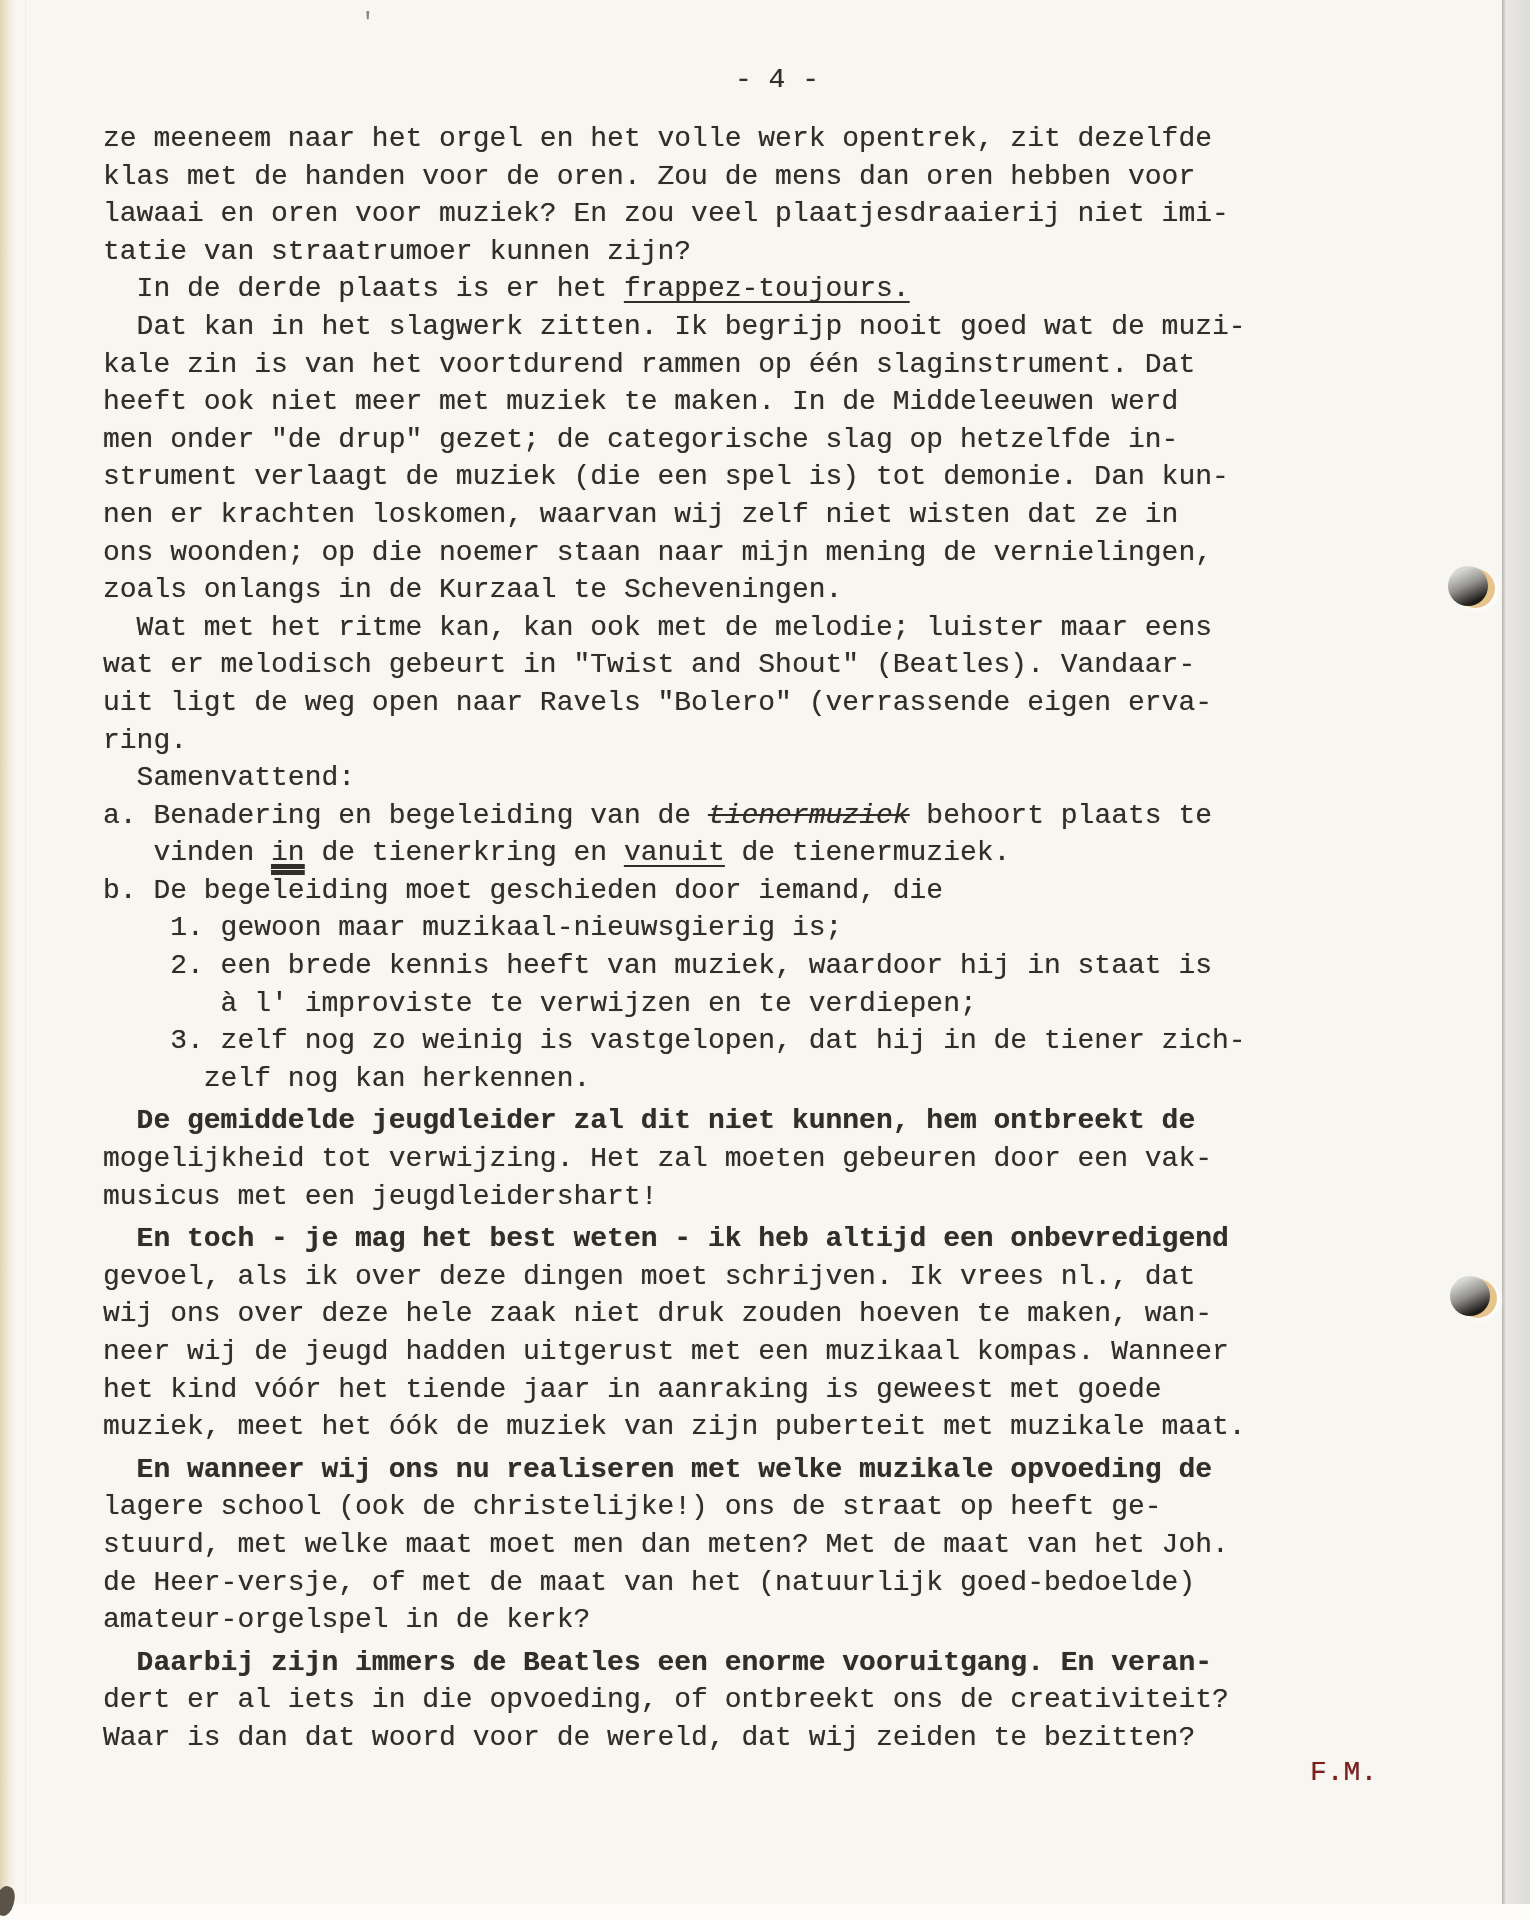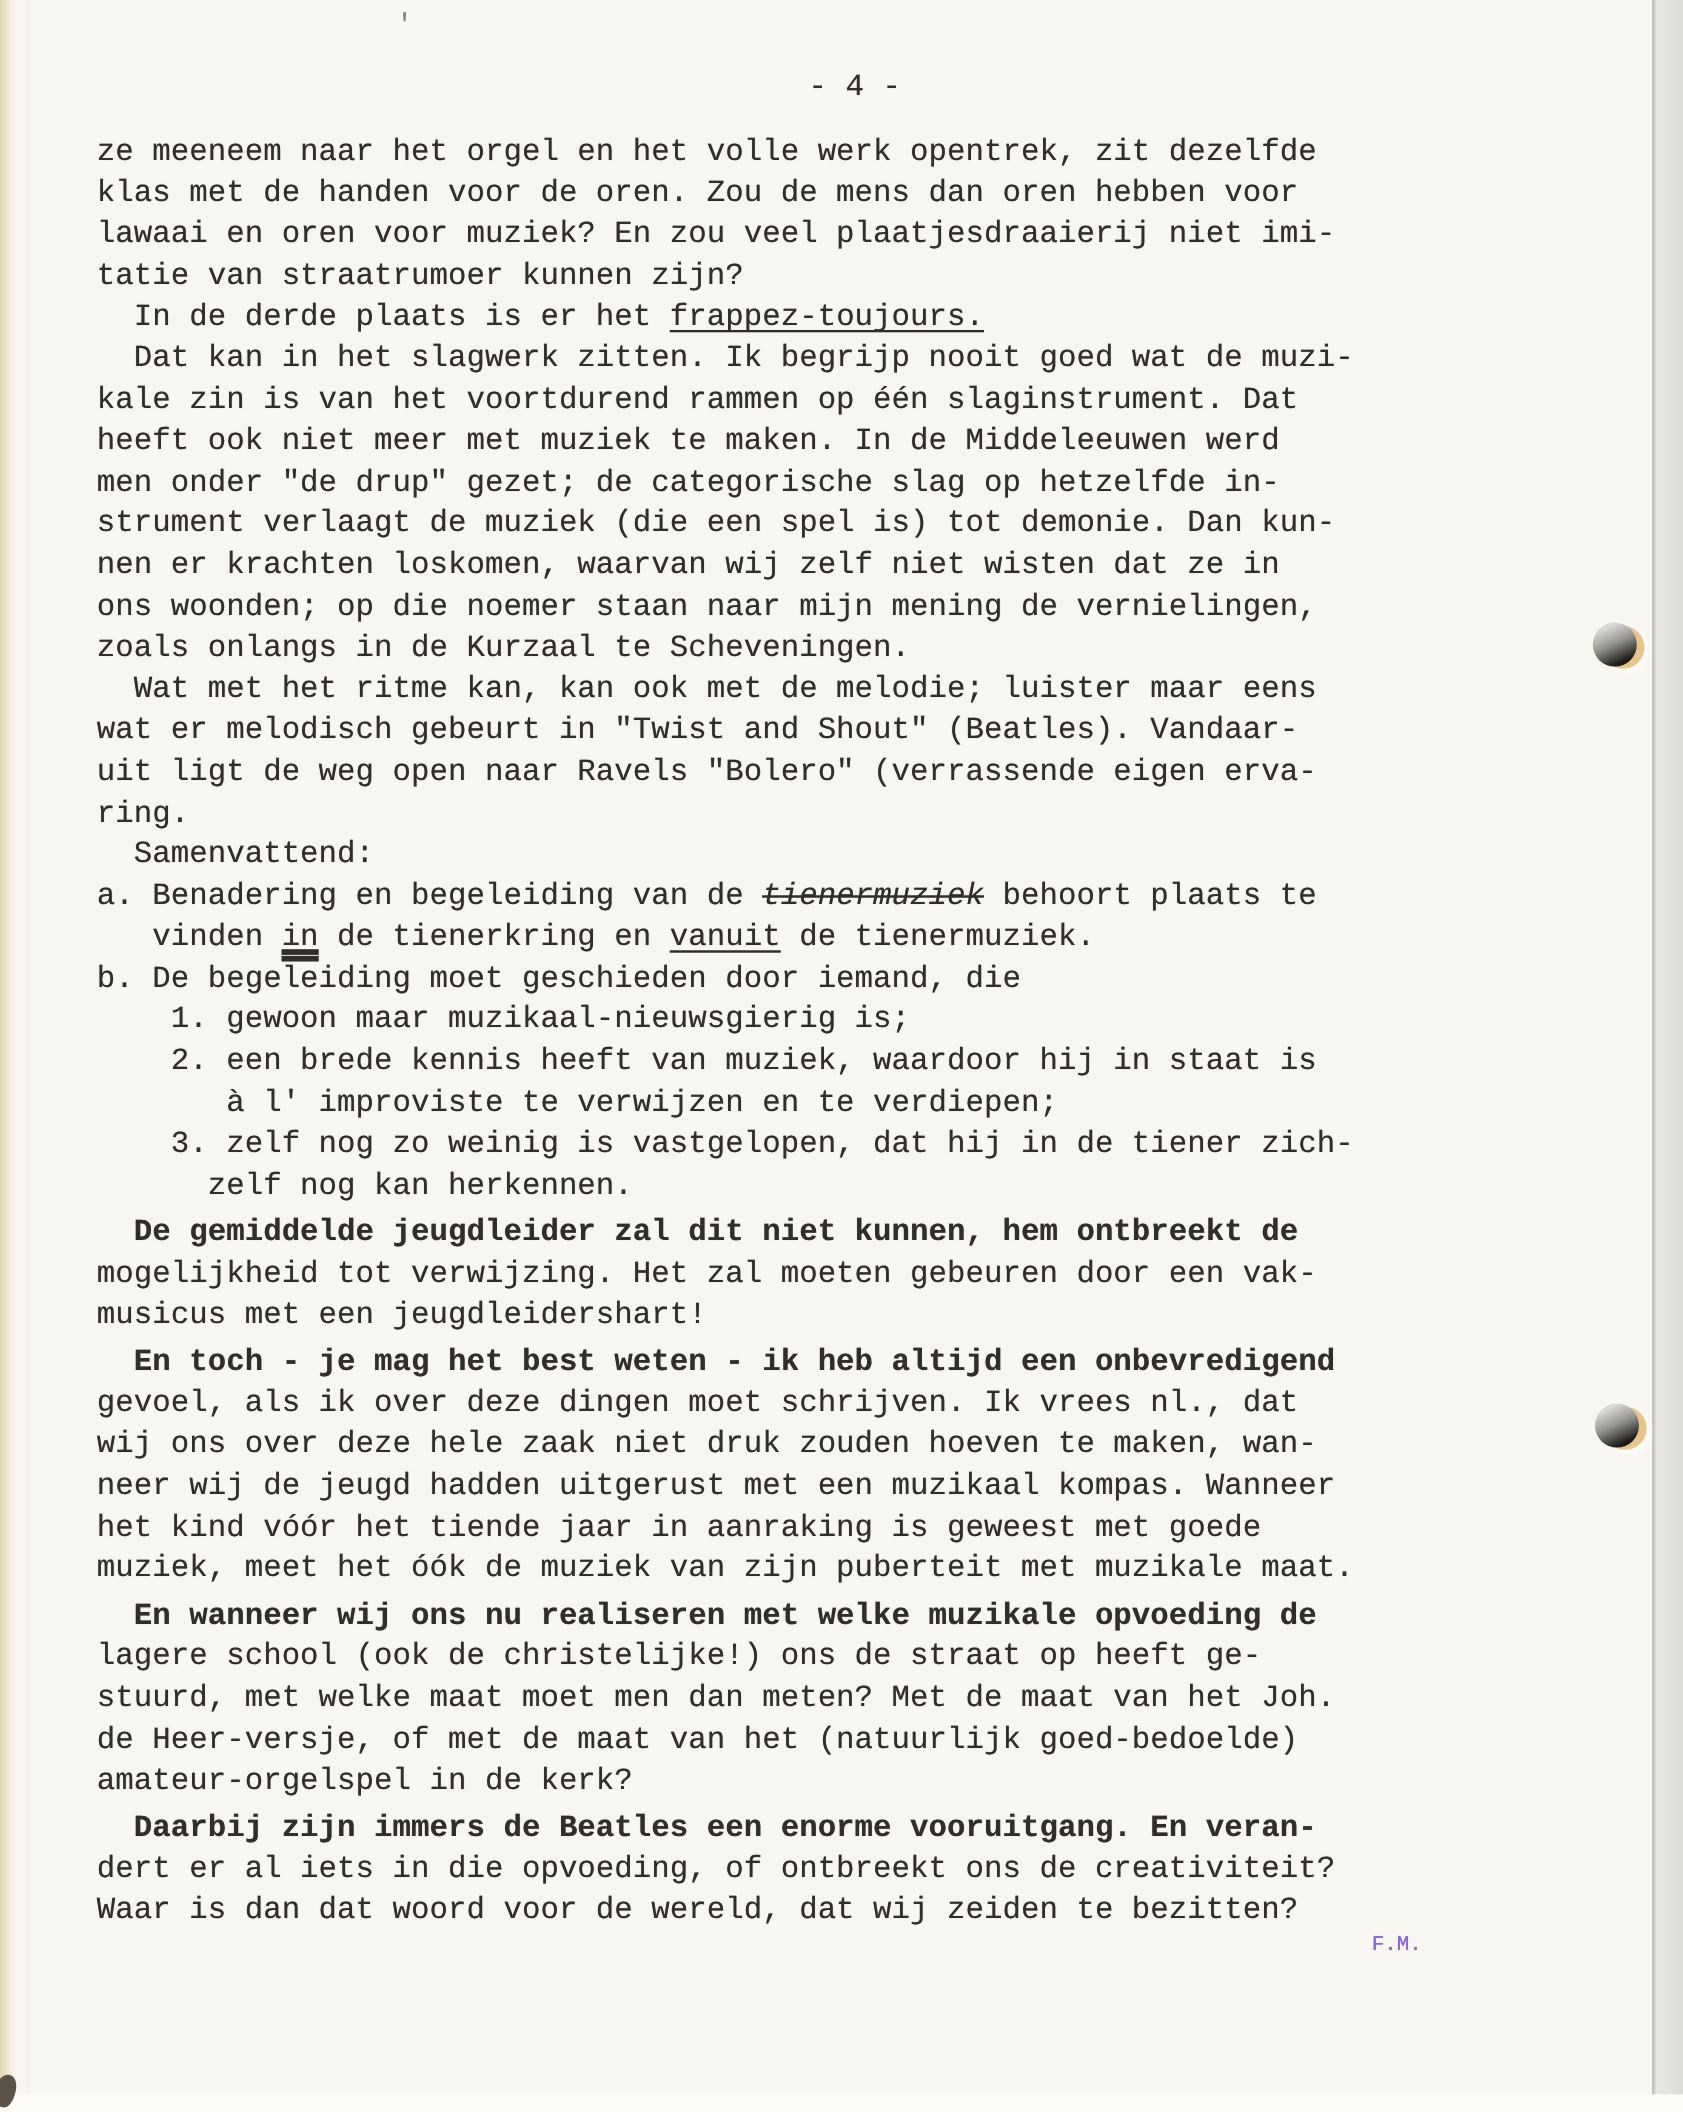--- a/index.html
+++ b/index.html
@@ -28,28 +28,28 @@
   .hole{position:absolute;width:48px;height:44px;}
   .hole .ring{position:absolute;left:8px;top:3px;width:39px;height:39px;border-radius:50%;
     background:#e8c48d;box-shadow:3px 2px 5px #ffffff,-1px -1px 2px rgba(0,0,0,0.06);}
   .hole .core{position:absolute;left:0;top:0;width:40px;height:40px;border-radius:50%;
     background:linear-gradient(155deg,#d7d7d5 18%,#93928f 48%,#1e1c19 82%);}
 
   
   .typeblock{position:absolute;left:88px;top:120px;color:#312e2a;
     font-size:28px;line-height:37.6px;white-space:pre;
     text-shadow:0 0 0.7px rgba(45,42,38,0.55);}
-  .line{height:37.6px;}
+  .line{height:37.6px;margin-left:15px;}
   .line.gap{margin-top:5px;font-weight:bold;}
   .u{text-decoration:underline;text-decoration-thickness:2px;text-underline-offset:5px;}
   .u2{text-decoration:underline;text-decoration-style:double;text-decoration-thickness:5px;text-underline-offset:4px;}
   .st{text-decoration:line-through;text-decoration-thickness:2px;font-style:italic;}
   .page-number{position:absolute;left:735px;top:64px;color:#312e2a;font-size:28px;
     text-shadow:0 0 0.7px rgba(45,42,38,0.55);}
-  .signature{position:absolute;left:1247px;top:1757px;color:#8b5cf6;font-size:19px;
+  .signature{position:absolute;left:1310px;top:1757px;color:#7f1d1d;font-size:28px;
     text-shadow:0 0 0.7px rgba(45,42,38,0.55);}
   .stray-mark{position:absolute;left:360px;top:8px;color:#8a857c;font-size:26px;}
 </style>
 </head>
 <body>
 
 <div id="scan">
 
   <div class="left-edge"></div>
   <div class="left-line"></div>

